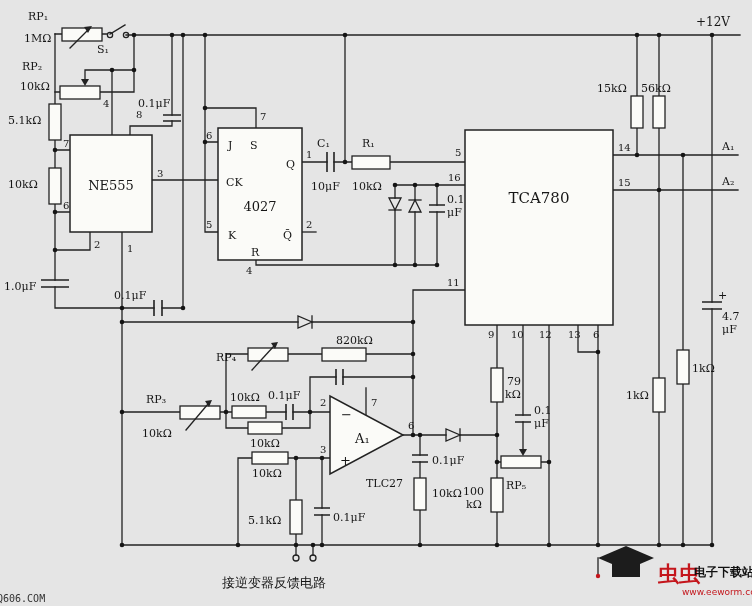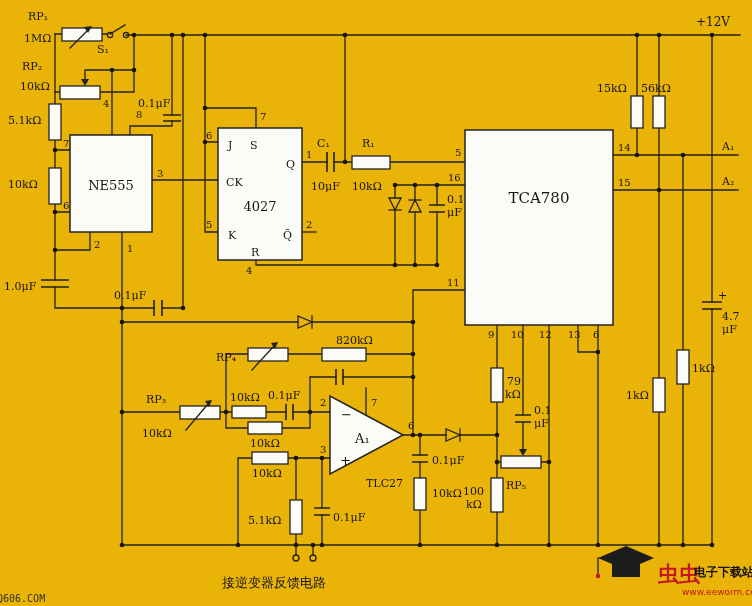--- a/index.html
+++ b/index.html
@@ -1,16 +1,16 @@
 <!DOCTYPE html>
 <html><head>
 <meta charset="utf-8">
 <style>
   html,body{margin:0;padding:0;background:#ffffff;}
-  .stage{position:relative;width:752px;height:606px;background:#eab308;overflow:hidden;}
+  .stage{position:relative;width:752px;height:606px;background:#e5e5e5;overflow:hidden;}
   svg{font-family:"DejaVu Serif","DejaVu Sans",serif;}
   .w{stroke:#222;stroke-width:1.3;fill:none;stroke-linecap:square;}
   .box{fill:#fbfbf8;stroke:#222;stroke-width:1.3;}
   .icbox{fill:#fbfbf8;stroke:#222;stroke-width:1.5;}
   .plate{stroke:#222;stroke-width:1.6;fill:none;stroke-linecap:butt;}
   .dio{fill:none;stroke:#222;stroke-width:1.3;}
   .arr{fill:#222;stroke:none;}
   .dot{fill:#151515;stroke:none;}
   .lbl{fill:#161616;font-size:11px;}
   .pin{fill:#161616;font-size:10px;}

